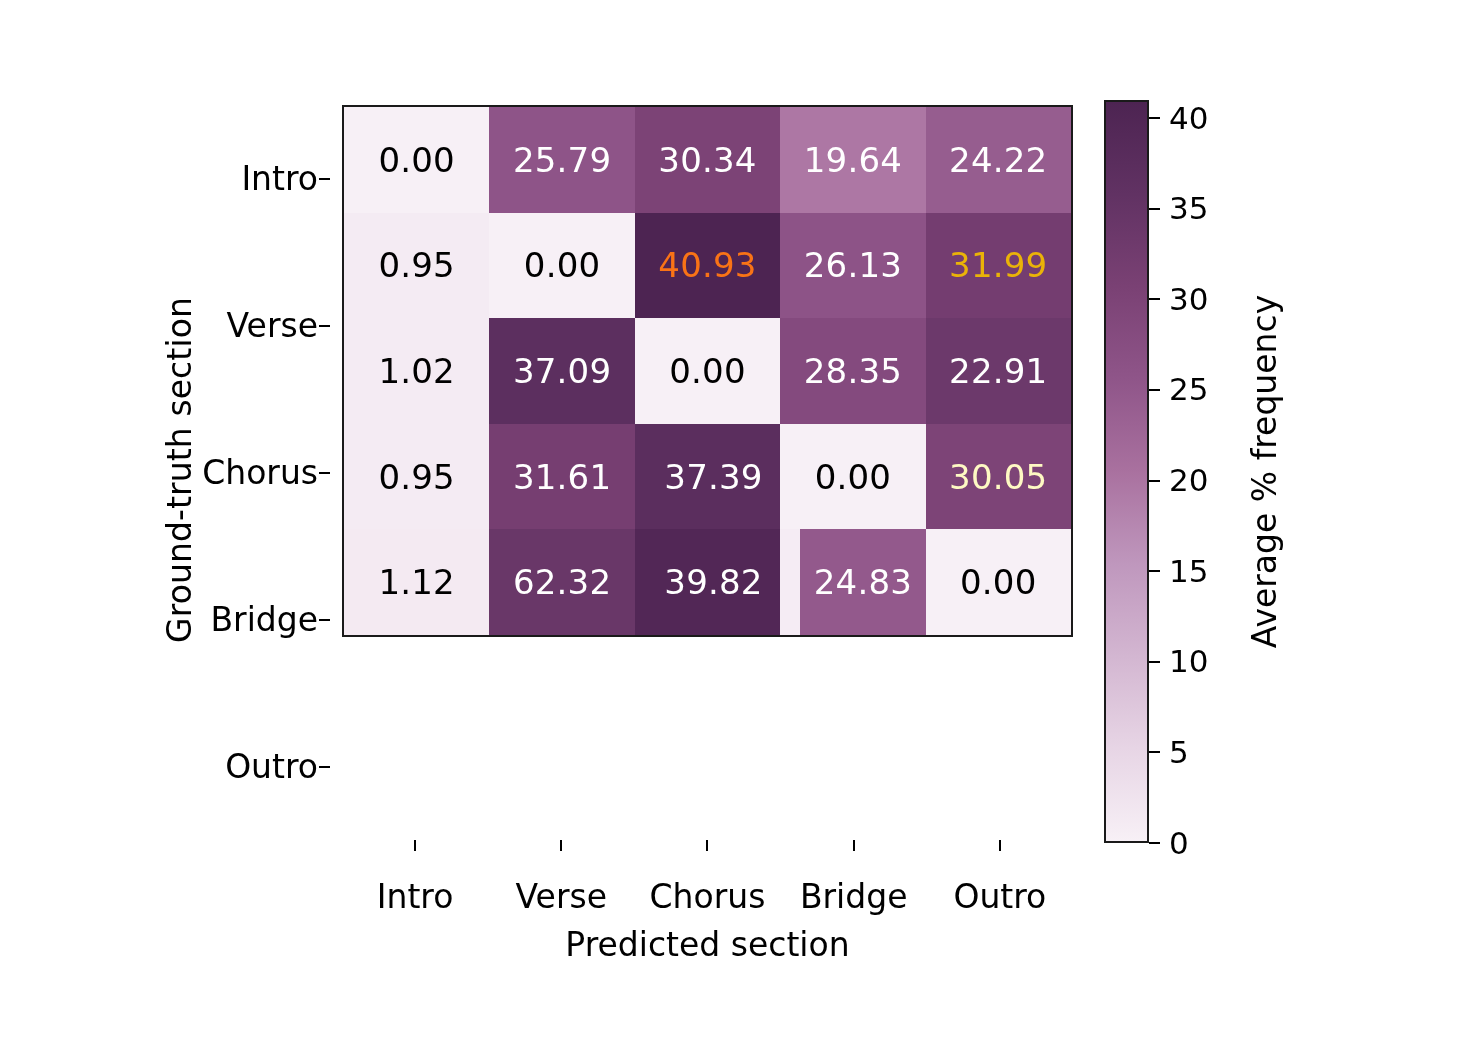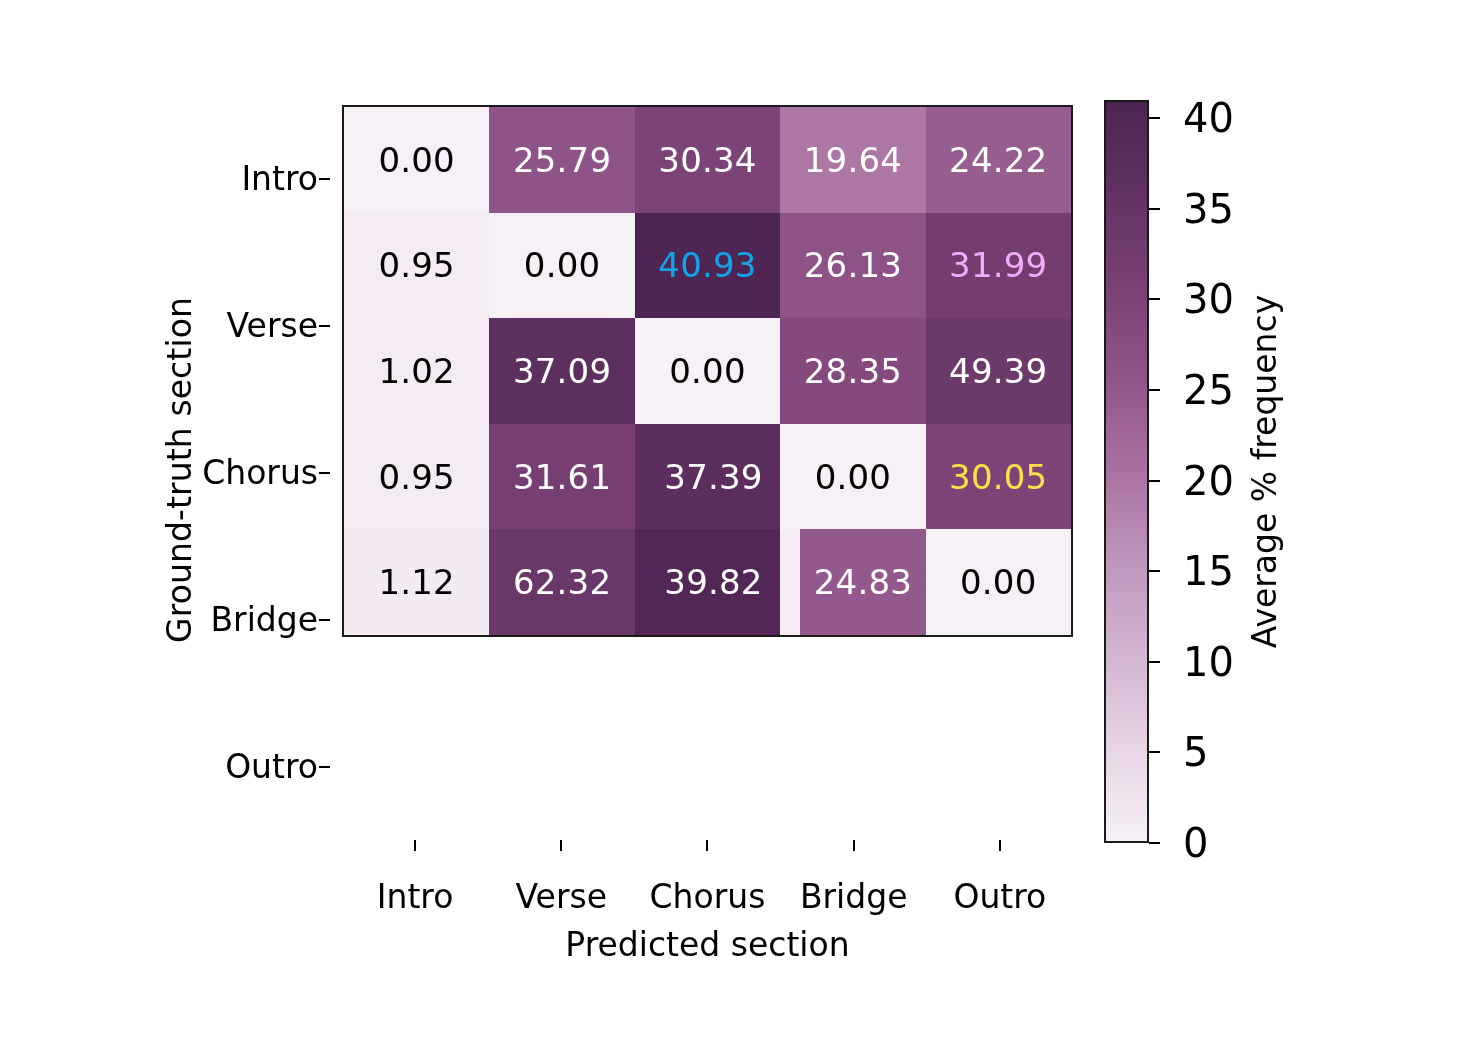--- a/index.html
+++ b/index.html
@@ -156,23 +156,23 @@
     display: flex;
     align-items: center;
   }
   .cb-tick .mark {
     width: 11px;
     height: 2px;
     background: #000;
     flex: none;
   }
   .cb-tick .txt {
-    font-size: 40px;
-    color: #000;
-    margin-left: 23px;
+    font-size: 31px;
+    color: #000;
+    margin-left: 9px;
     line-height: 1;
     white-space: nowrap;
   }
   .cb-label {
     position: absolute;
     left: 0;
     top: 0;
     width: 743px;
     text-align: center;
     font-size: 33px;
@@ -213,33 +213,33 @@
     </div>
 
   <div id="heatmap">
       <div class="cell" style="background: rgb(247, 240, 246); color: rgb(0, 0, 0);">0.00</div>
       <div class="cell" style="background: rgb(142, 84, 136); color: rgb(255, 255, 255);">25.79</div>
       <div class="cell" style="background: rgb(124, 67, 118); color: rgb(255, 255, 255);">30.34</div>
       <div class="cell" style="background: rgb(173, 119, 164); color: #ffffff;">19.64</div>
       <div class="cell" style="background: rgb(150, 93, 143); color: rgb(255, 255, 255);">24.22</div>
       <div class="cell" style="background: rgb(244, 235, 243); color: rgb(0, 0, 0);">0.95</div>
       <div class="cell" style="background: rgb(247, 240, 246); color: rgb(0, 0, 0);">0.00</div>
-      <div class="cell" style="background: rgb(77, 36, 82); color: #0ea5e9;">40.93</div>
+      <div class="cell" style="background: rgb(77, 36, 82); color: #f97316;">40.93</div>
       <div class="cell" style="background: rgb(141, 83, 135); color: rgb(255, 255, 255);">26.13</div>
-      <div class="cell" style="background: rgb(116, 61, 112); color: #f0abfc;">31.99</div>
+      <div class="cell" style="background: rgb(116, 61, 112); color: #eab308;">31.99</div>
       <div class="cell" style="background: rgb(244, 235, 243); color: rgb(0, 0, 0);">1.02</div>
       <div class="cell" style="background: rgb(92, 47, 95); color: rgb(255, 255, 255);">37.09</div>
       <div class="cell" style="background: rgb(247, 240, 246); color: rgb(0, 0, 0);">0.00</div>
       <div class="cell" style="background: rgb(132, 74, 126); color: rgb(255, 255, 255);">28.35</div>
-      <div class="cell" style="background: rgb(108, 57, 107); color: rgb(255, 255, 255);">49.39</div>
+      <div class="cell" style="background: rgb(108, 57, 107); color: rgb(255, 255, 255);">22.91</div>
       <div class="cell" style="background: rgb(244, 235, 243); color: rgb(0, 0, 0);">0.95</div>
       <div class="cell" style="background: rgb(118, 62, 113); color: rgb(255, 255, 255);">31.61</div>
       <div class="cell" style="background: rgb(91, 46, 94); color: rgb(255, 255, 255); padding-left: 12px;">37.39</div>
       <div class="cell" style="background: rgb(247, 240, 246); color: rgb(0, 0, 0);">0.00</div>
-      <div class="cell" style="background: rgb(125, 68, 119); color: #fde047;">30.05</div>
+      <div class="cell" style="background: rgb(125, 68, 119); color: #fef9c3;">30.05</div>
       <div class="cell" style="background: rgb(244, 234, 242); color: rgb(0, 0, 0); text-align: right;">1.12</div>
       <div class="cell" style="background: rgb(105, 55, 104); color: rgb(255, 255, 255);">62.32</div>
       <div class="cell" style="background: rgb(82, 39, 86); color: rgb(255, 255, 255); padding-left: 12px;">39.82</div>
       <div class="cell" style="background: rgb(147, 89, 140); color: rgb(255, 255, 255); margin-left: 20px;">24.83</div>
       <div class="cell" style="background: rgb(247, 240, 246); color: rgb(0, 0, 0);">0.00</div>
     </div>
 
   <div class="xtick-wrap" id="xticks">
       <div class="xtick-col">
         <div class="xtick-mark"></div>

